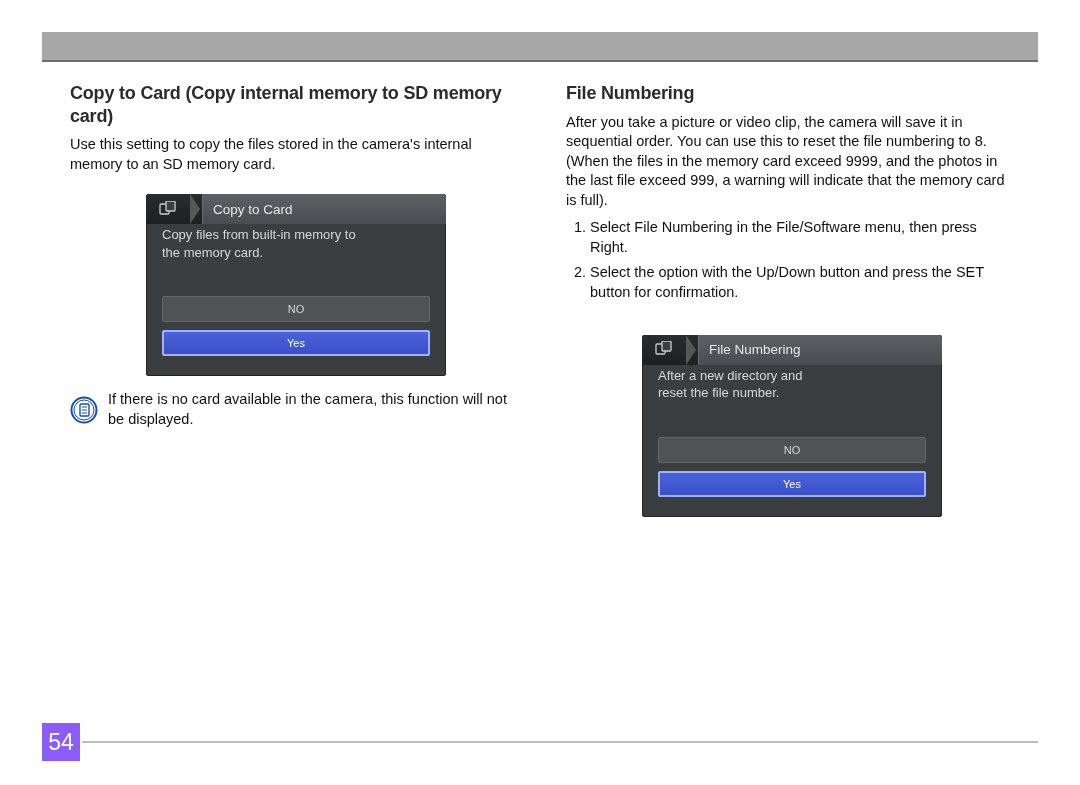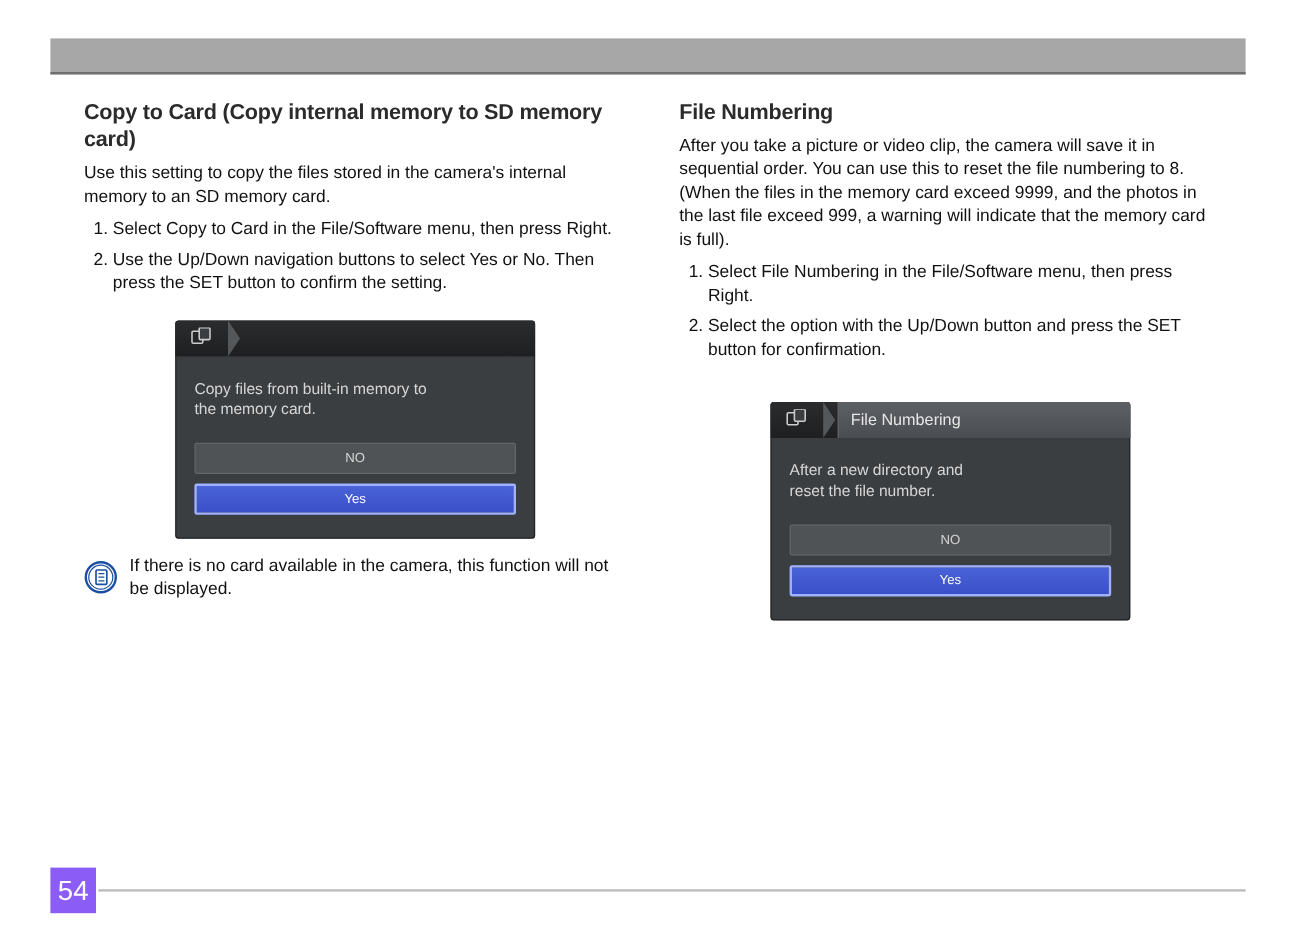--- a/index.html
+++ b/index.html
@@ -16,21 +16,21 @@
   .col p { font-size: 14.5px; line-height: 1.35; margin-bottom: 8px; }
   .col ol { font-size: 14.5px; line-height: 1.35; padding-left: 24px; }
   .col ol li { margin-bottom: 6px; }
 
   
   .cam { width: 300px; margin: 20px auto 14px; background: #3b3e41; border-radius: 3px; overflow: hidden; box-shadow: 0 0 0 1px #222 inset; font-family: Arial, sans-serif; }
   .cam-header { display: flex; align-items: center; height: 30px; background: linear-gradient(#2a2c2e, #1d1f21); }
   .cam-icon { width: 44px; text-align: center; color: #ddd; font-size: 13px; }
   .chev { width: 0; height: 0; border-top: 15px solid transparent; border-bottom: 15px solid transparent; border-left: 10px solid #55585b; margin-right: 2px; }
   .cam-title { flex: 1; background: linear-gradient(#5d6064, #494c50); height: 100%; display: flex; align-items: center; padding-left: 10px; color: #e6e6e6; font-size: 13.5px; border-left: 1px solid #6b6e72; }
-  .cam-body { padding: 18px 16px 2px; min-height: 58px; color: #d6d6d6; font-size: 13px; line-height: 1.35; }
+  .cam-body { padding: 2px 16px 2px; min-height: 58px; color: #d6d6d6; font-size: 13px; line-height: 1.35; }
   .cam-opts { padding: 6px 16px 20px; }
   .cam-opt { height: 26px; display: flex; align-items: center; justify-content: center; border-radius: 2px; font-size: 11px; color: #d6d6d6; margin-top: 8px; background: #505356; border: 1px solid #64676a; }
   .cam-opt.sel { background: linear-gradient(#4a63d8, #3a4fc8); border: 2px solid #9fb1ff; color: #fff; }
 
   
   .note { display: flex; align-items: flex-end; gap: 10px; margin-top: 14px; font-size: 14.5px; line-height: 1.35; }
   .note-icon { flex: 0 0 28px; }
 
   
   .foot-block { position: absolute; left: 42px; bottom: 24px; width: 38px; height: 38px; background: #8b5cf6; color: #fff; display: flex; align-items: center; justify-content: center; font-size: 23px; font-weight: 500; }
@@ -39,34 +39,31 @@
 </head>
 <body>
 
 <div class="topbar"></div>
 
 <div class="page">
 
   <div class="col">
     <h2>Copy to Card (Copy internal memory to SD memory card)</h2>
     <p>Use this setting to copy the files stored in the camera's internal memory to an SD memory card.</p>
-    <ol>
-      <li>Select Copy to Card in the File/Software menu, then press Right.</li>
-      <li>Use the Up/Down navigation buttons to select Yes or No. Then press the SET button to confirm the setting.</li>
-    </ol>
 
     <div class="cam">
       <div class="cam-header">
         <div class="cam-icon">
           <svg width="18" height="14" viewBox="0 0 18 14">
               <rect x="1" y="3" width="9" height="10" rx="1" fill="none" stroke="#ccc" stroke-width="1.3"></rect>
               <rect x="7" y="0" width="9" height="10" rx="1" fill="#3b3e41" stroke="#ccc" stroke-width="1.3"></rect>
             </svg>
         </div>
         <div class="chev"></div>
+        <div class="cam-title">Copy to Card</div>
       </div>
       <div class="cam-body">
         <div>Copy files from built-in memory to</div>
         <div>the memory card.</div>
       </div>
       <div class="cam-opts">
         <div class="cam-opt">NO</div>
         <div class="cam-opt sel">Yes</div>
       </div>
     </div>

